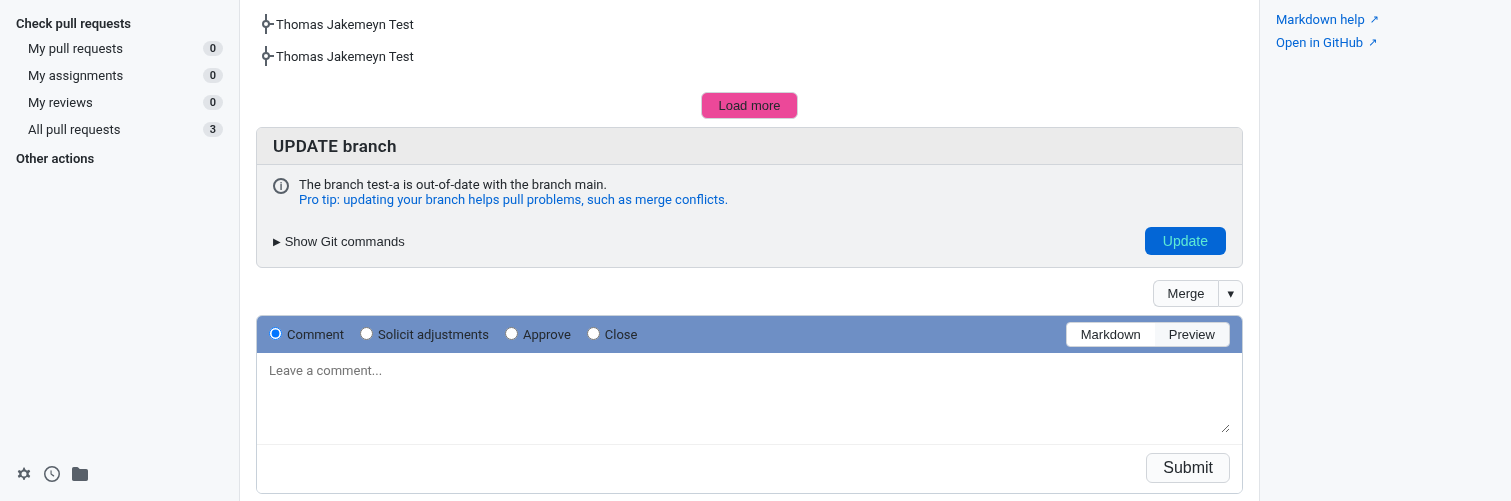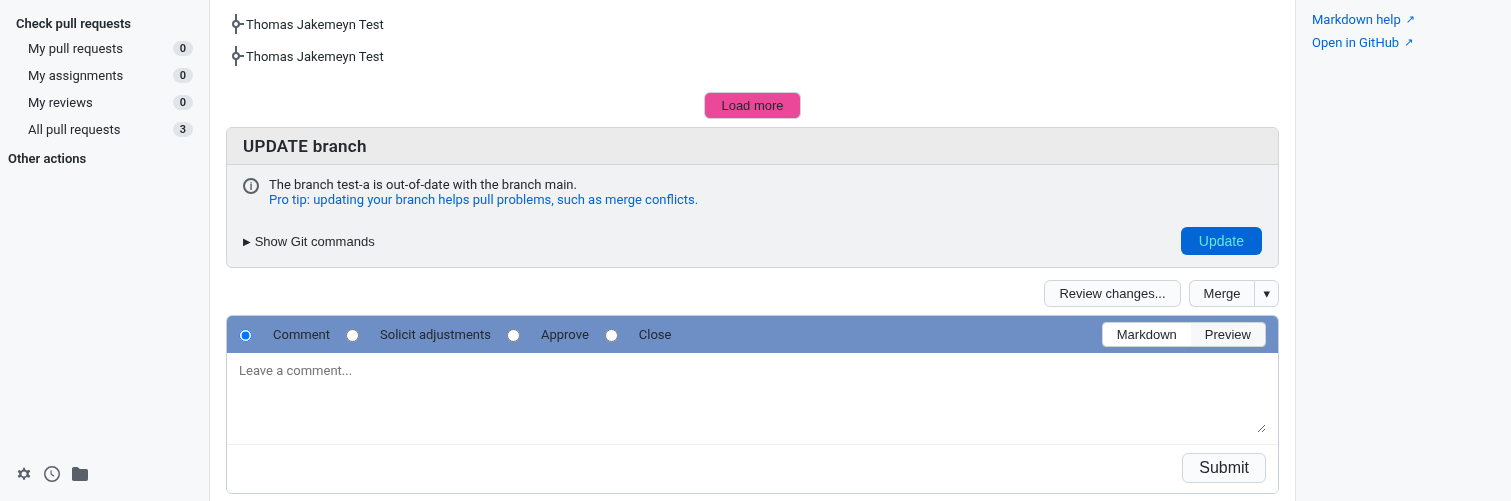--- a/index.html
+++ b/index.html
@@ -1,20 +1,20 @@
 <!DOCTYPE html>
 <html><head>
   <meta charset="utf-8">
   <style>
     * { box-sizing: border-box; margin: 0; padding: 0; }
     body { font-family: -apple-system, BlinkMacSystemFont, 'Segoe UI', Roboto, sans-serif; font-size: 14px; background: #f6f8fa; display: flex; height: 501px; overflow: hidden; }
 
     
     .sidebar {
-      width: 210px;
+      width: 240px;
       background: #f6f8fa;
       border-right: 1px solid #e1e4e8;
       display: flex;
       flex-direction: column;
       padding: 8px 0;
       flex-shrink: 0;
     }
     .sidebar-section-title {
       font-size: 13px;
       font-weight: 600;
@@ -40,21 +40,21 @@
       min-width: 20px;
       text-align: center;
     }
     .sidebar-item .badge.has-count {
       background: #e1e4e8;
     }
     .other-actions {
       font-size: 13px;
       font-weight: 600;
       color: #24292e;
-      padding: 8px 8px;
+      padding: 8px 16px;
       cursor: pointer;
     }
     .sidebar-footer {
       margin-top: auto;
       padding: 8px 16px;
       display: flex;
       gap: 12px;
       align-items: center;
     }
     .sidebar-footer svg { width: 16px; height: 16px; fill: #586069; cursor: pointer; }
@@ -220,22 +220,22 @@
       gap: 20px;
       justify-content: space-between;
     }
     .comment-radio-group {
       display: flex;
       align-items: center;
       gap: 16px;
     }
     .radio-label {
       display: flex;
-      align-items: flex-end;
-      gap: 21px;
+      align-items: flex-start;
+      gap: 5px;
       font-size: 13px;
       color: #24292e;
       cursor: pointer;
     }
     .radio-label input[type="radio"] { cursor: pointer; }
     .comment-view-tabs {
       display: flex;
       border: 1px solid #d1d5da;
       border-radius: 4px;
       overflow: hidden;
@@ -278,21 +278,21 @@
       background: #fafbfc;
       border-radius: 6px;
       padding: 5px 16px;
       font-size: 16px;
       cursor: pointer;
       color: #24292e;
     }
 
     
     .right-sidebar {
-      width: 216px;
+      width: 252px;
       background: #f6f8fa;
       border-left: 1px solid #e1e4e8;
       padding: 12px 16px;
       flex-shrink: 0;
     }
     .right-link {
       display: flex;
       align-items: center;
       gap: 5px;
       color: #0366d6;
@@ -410,21 +410,20 @@
     <div class="update-branch-footer">
       <button class="show-git-btn">
         <span class="chevron">▶</span>
         <span>Show Git commands</span>
       </button>
       <button class="update-btn">Update</button>
     </div>
   </div>
 
   <div class="review-actions-row">
-    <button class="review-changes-btn">Review changes...</button>
     <div class="merge-btn-group">
       <button class="merge-btn">Merge</button>
       <button class="merge-dropdown-btn">
         <span>▾</span>
       </button>
     </div>
   </div>
 
   <div class="comment-box">
     <div class="comment-tabs-row">

